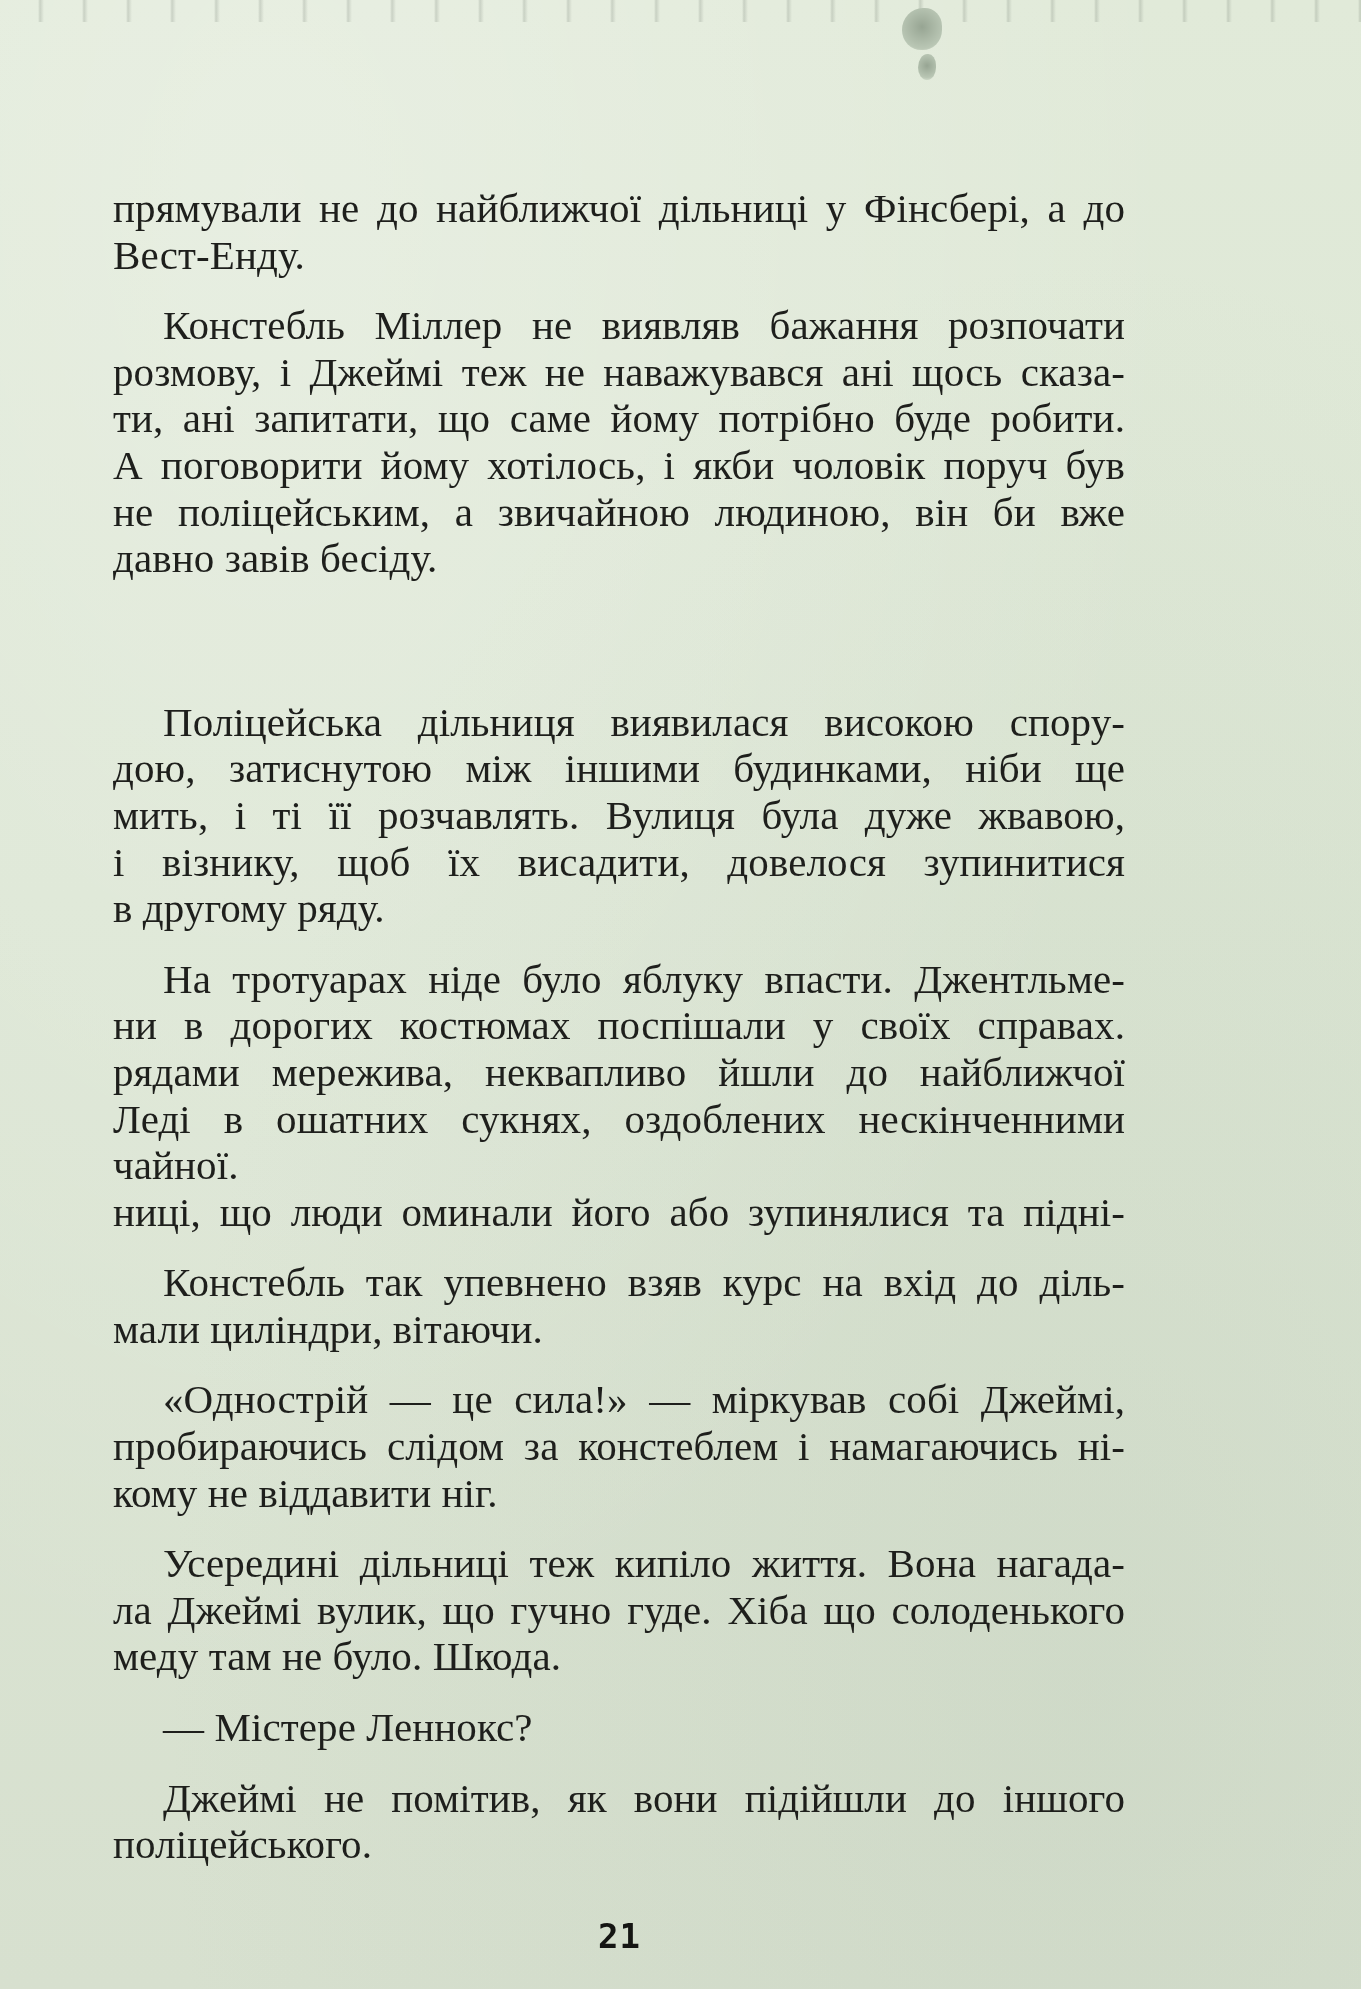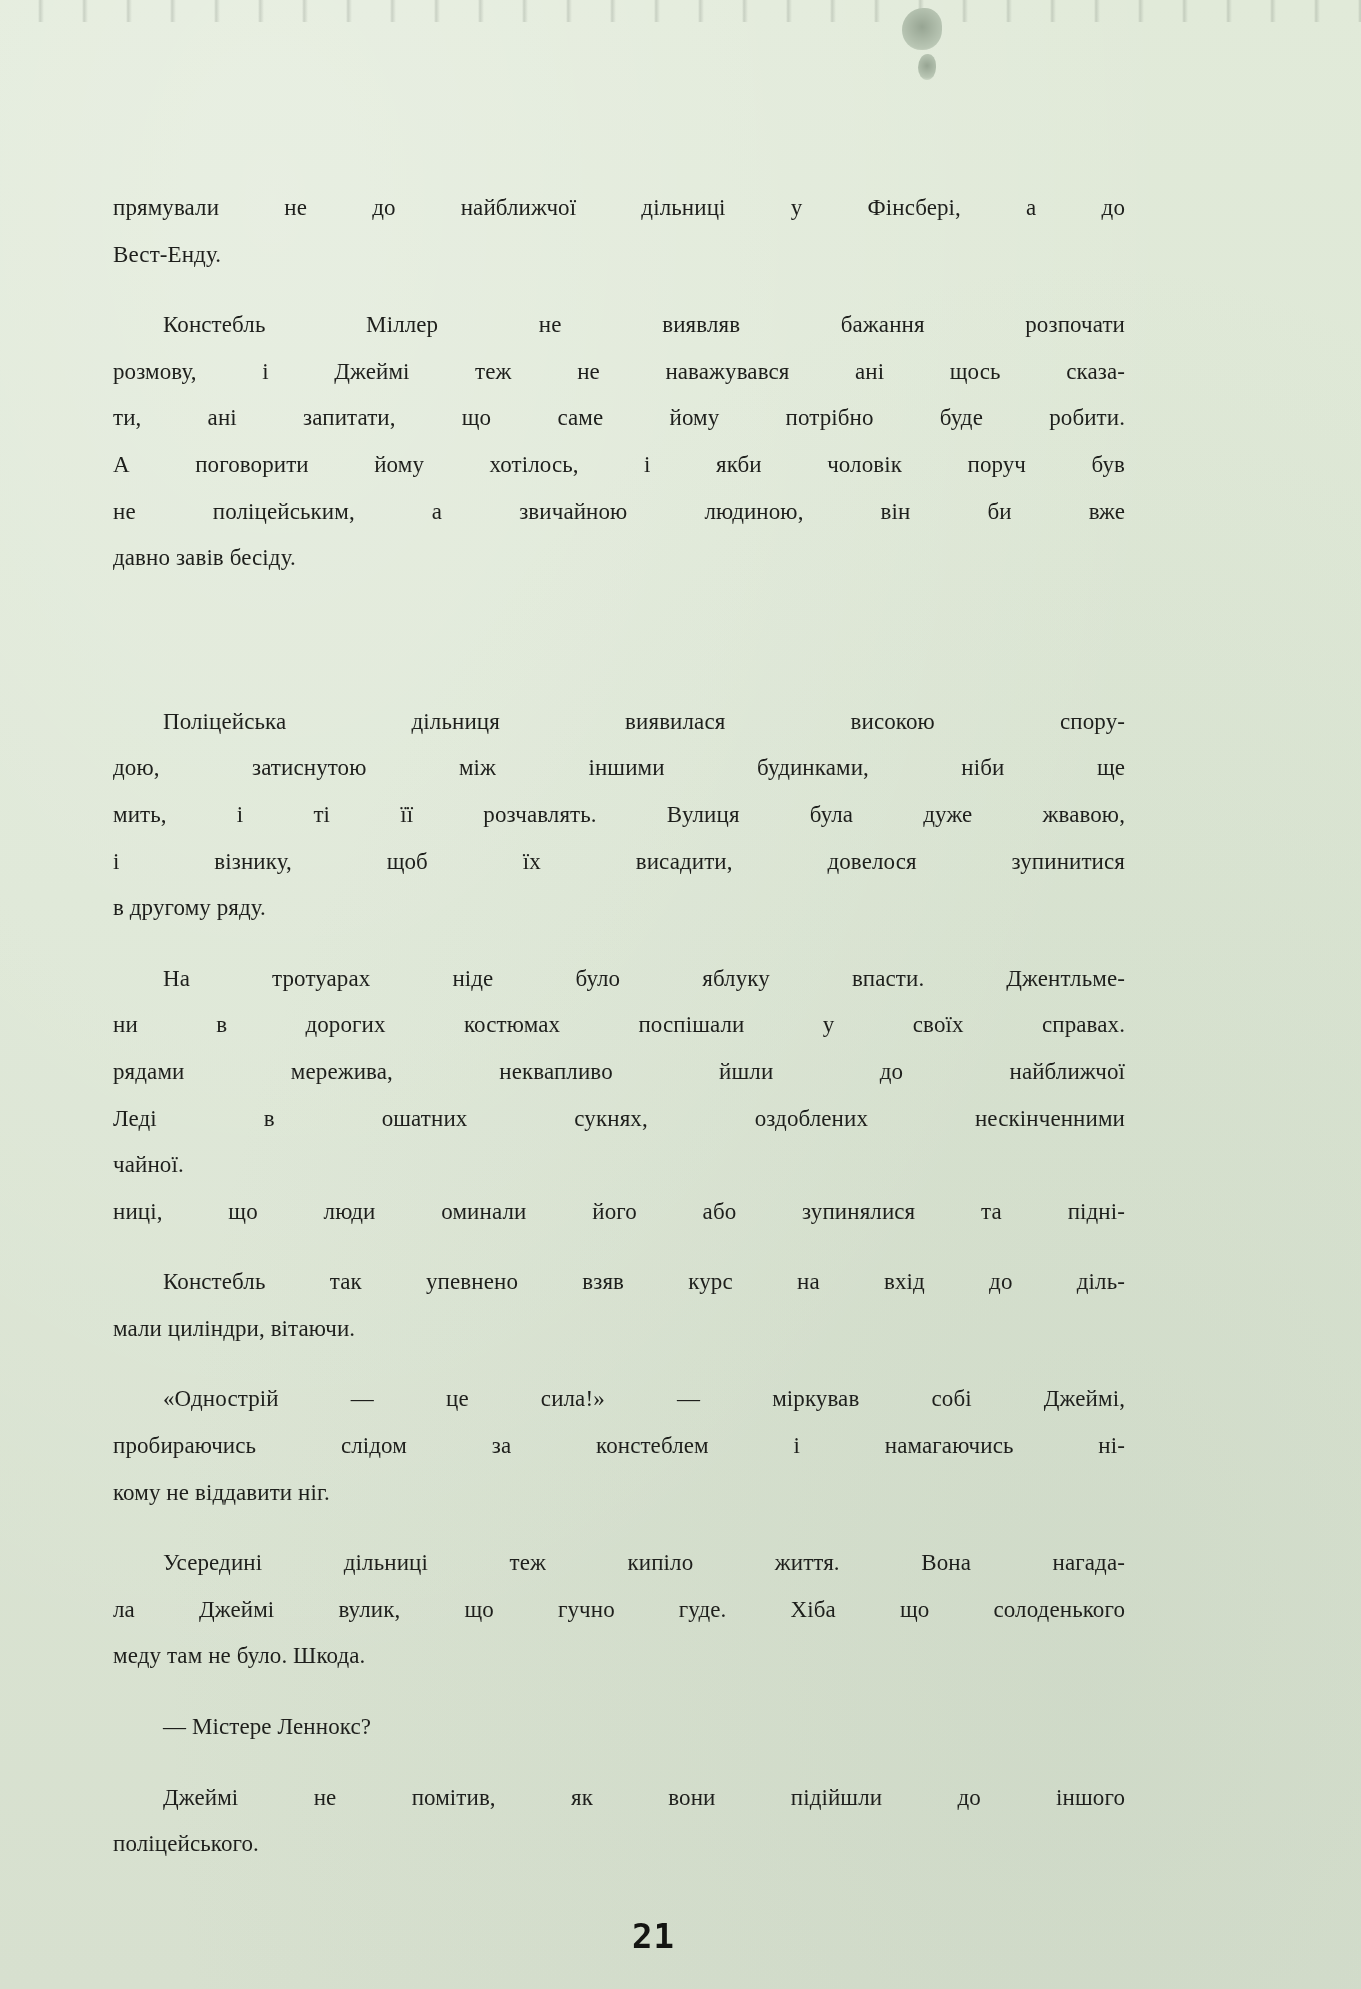--- a/index.html
+++ b/index.html
@@ -41,21 +41,21 @@
     }
     .blot.small {
       left: 918px; top: 54px;
       width: 18px; height: 26px;
     }
     .text-block {
       position: absolute;
       left: 113px;
       top: 185px;
       width: 1012px;
-      font-size: 23px;
+      font-size: 41px;
       line-height: 46.6px;
       letter-spacing: 0.1px;
     }
     .p {
       margin: 0;
       text-align: justify;
       text-align-last: left;
       hyphens: manual;
     }
     .line {
@@ -70,21 +70,21 @@
     }
     .indent {
       padding-left: 50px;
       margin-top: 24px;
     }
     .section-gap {
       height: 93px;
     }
     .page-number {
       position: absolute;
-      left: 632px;
+      left: 598px;
       top: 1916px;
       font-family: "DejaVu Sans Mono", "Liberation Mono", monospace;
       font-weight: bold;
       font-size: 34px;
       color: #141512;
       letter-spacing: 1px;
     }
   </style>
 </head>
 <body>

